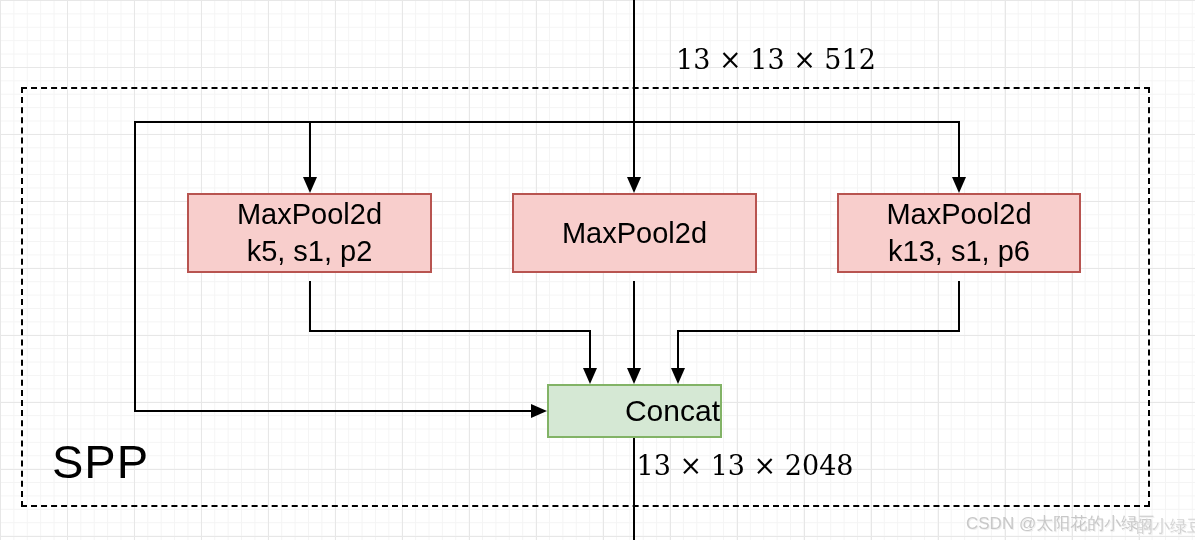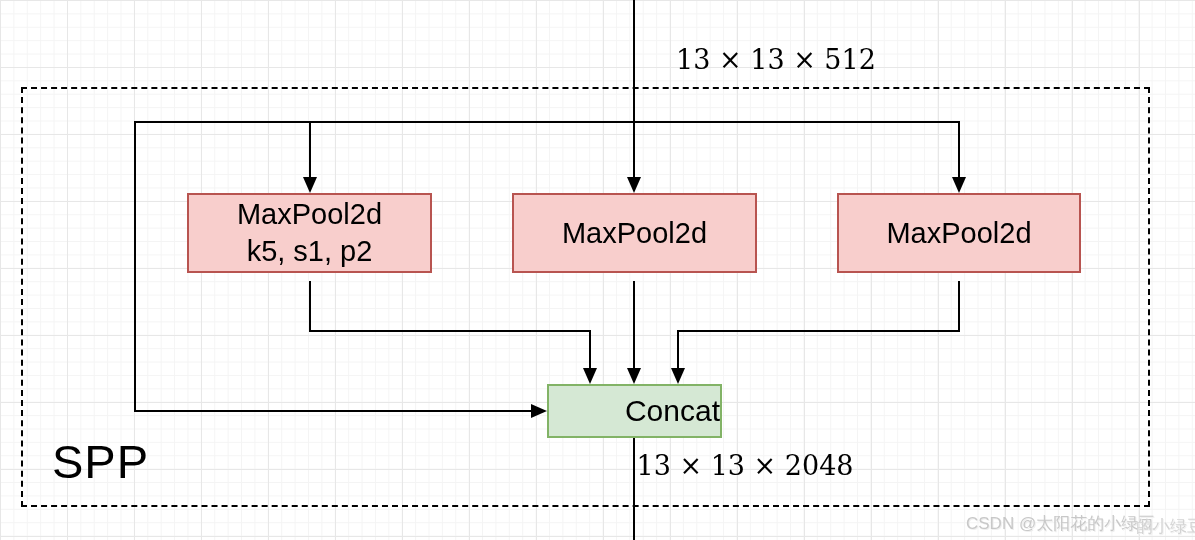--- a/index.html
+++ b/index.html
@@ -137,20 +137,21 @@
 
   <div class="node pool" style="left:187px; top:193px;">
     <div>MaxPool2d</div>
     <div>k5, s1, p2</div>
   </div>
   <div class="node pool" style="left:512px; top:193px;">
     <div>MaxPool2d</div>
   </div>
   <div class="node pool" style="left:837px; top:193px; width:244px;">
     <div>MaxPool2d</div>
+    <div>k13, s1, p6</div>
   </div>
   <div class="node concat">
     <div>Concat</div>
   </div>
 
   <div class="math-label" style="left:646px; top:8px; width:260px;margin-top:36px;">13 × 13 × 512</div>
   <div class="math-label" style="left:615px; top:450px; width:260px;">13 × 13 × 2048</div>
 
   <div class="spp-label">SPP</div>
 

